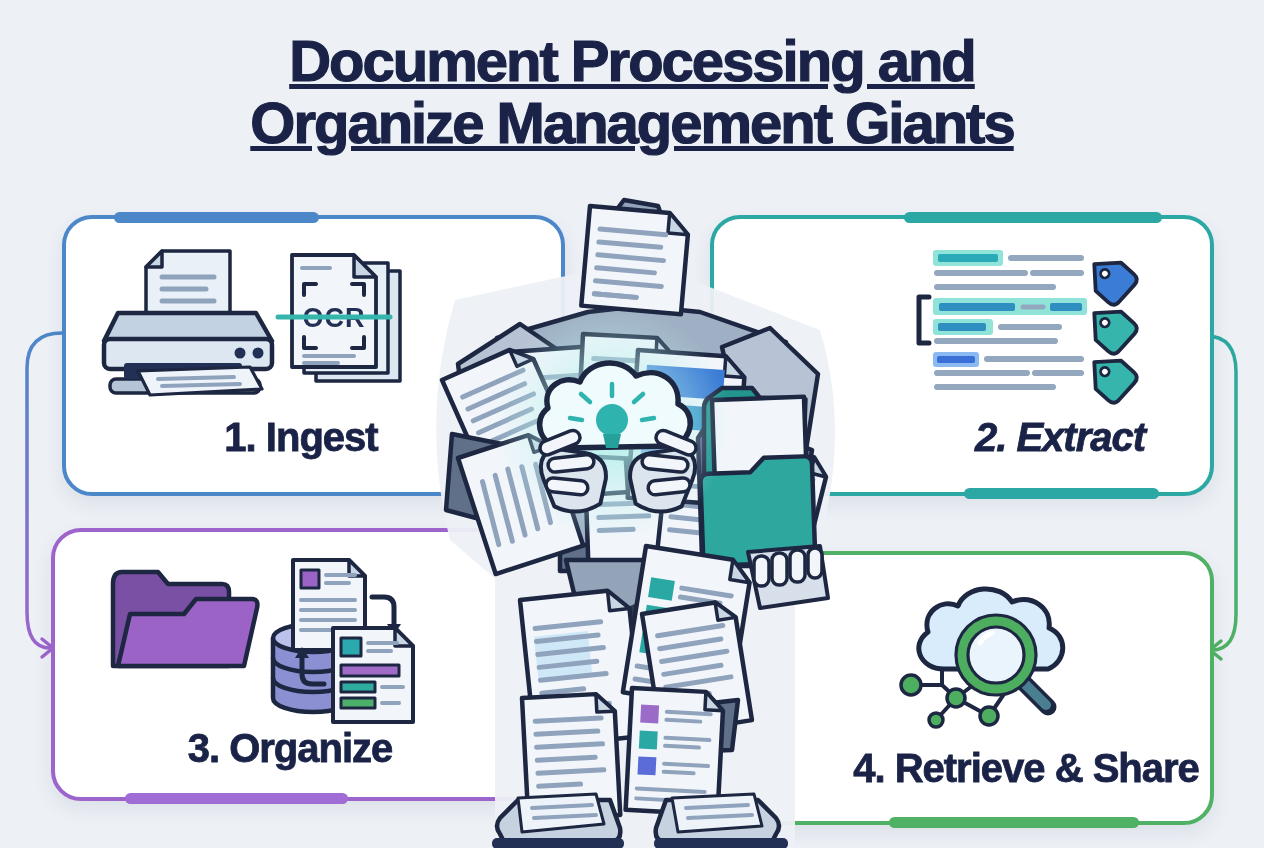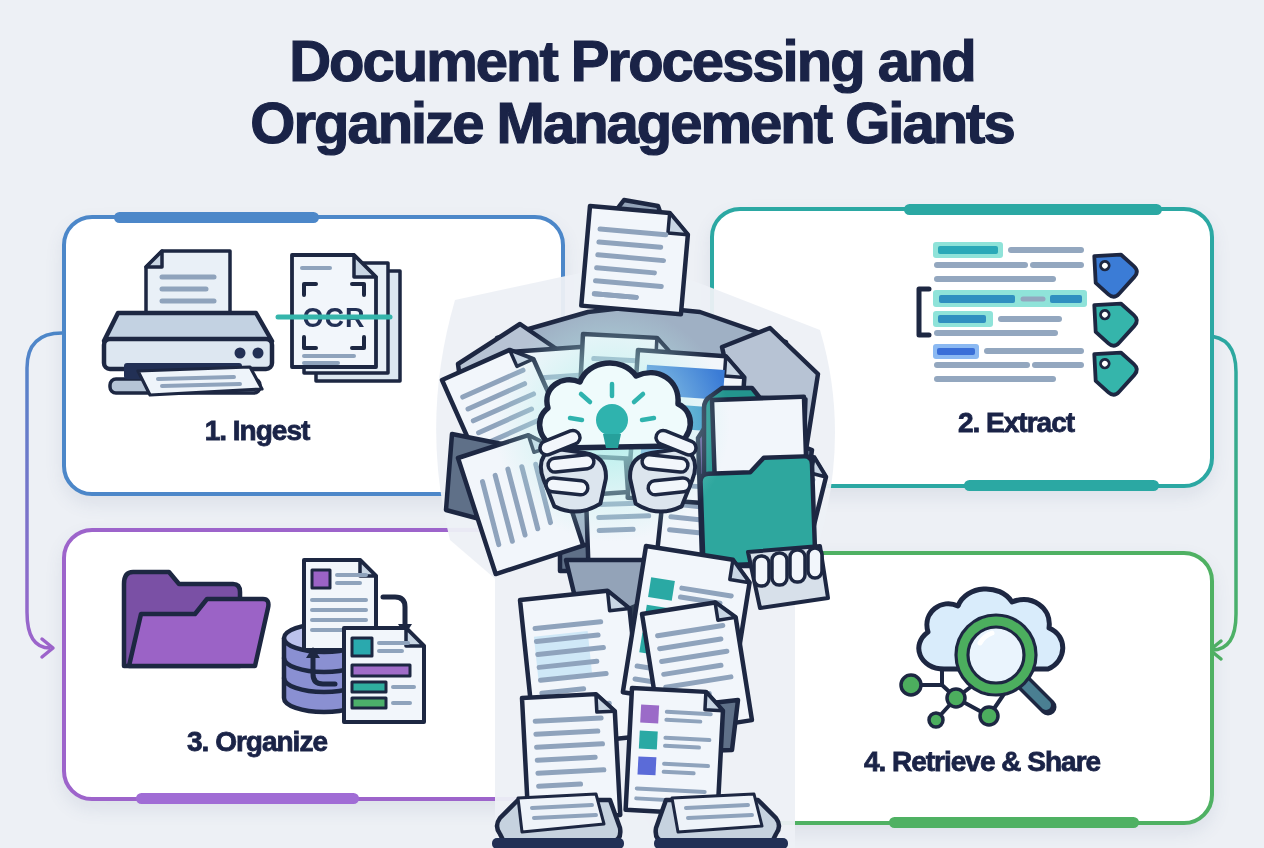--- a/index.html
+++ b/index.html
@@ -5,39 +5,39 @@
   html,body{margin:0;padding:0;background:#dfe3ea;}
   .stage{
     position:relative;width:1264px;height:848px;overflow:hidden;
     background:#edf0f5;
     font-family:"Liberation Sans","DejaVu Sans",sans-serif;
   }
   
   .title{
     position:absolute;top:30px;left:0;width:100%;
     text-align:center;color:#1a2347;font-weight:bold;
-    font-size:58px;line-height:62px;letter-spacing:-2px;
+    font-size:58px;line-height:62px;letter-spacing:-2px;text-decoration:underline;
     -webkit-text-stroke:1.2px #1a2347;
   }
   .title span{display:block;}
   
   .panel{
     position:absolute;background:#ffffff;border-radius:30px;
     box-shadow:0 8px 18px rgba(70,90,130,.10);
   }
   .panel .accent{position:absolute;height:11px;border-radius:7px;}
   .accent.top{top:-7px;}
   .accent.bottom{bottom:-7px;}
   .p1{left:62px;top:215px;width:495px;height:273px;border:4px solid #4c87c9;}
-  .p2{left:710px;top:207px;width:496px;height:273px;border:4px solid #2ba8a3;}
-  .p3{left:62px;top:528px;width:550px;height:265px;border:4px solid #9d64cb;}
+  .p2{left:710px;top:215px;width:496px;height:273px;border:4px solid #2ba8a3;font-style:italic;}
+  .p3{left:51px;top:528px;width:550px;height:265px;border:4px solid #9d64cb;}
   .p4{left:650px;top:527px;width:556px;height:266px;border:4px solid #4fb163;margin-top:24px;}
   .panel-label{
     position:absolute;text-align:center;color:#1a2347;font-weight:bold;
-    font-size:28px;letter-spacing:-1px;-webkit-text-stroke:.8px #1a2347;
+    font-size:40px;letter-spacing:-1px;padding-left:44px;-webkit-text-stroke:.8px #1a2347;
   }
   .icons{position:absolute;}
   
   svg{display:block;overflow:visible;}
   .overlay{position:absolute;left:0;top:0;pointer-events:none;}
   .nvy{stroke:#1d2742;stroke-linejoin:round;stroke-linecap:round;fill:none;}
   .pg{fill:#f2f6fb;stroke:#1d2742;stroke-width:4.5;stroke-linejoin:round;}
   .pgm{fill:#e7eff6;stroke:#1d2742;stroke-width:3.5;stroke-linejoin:round;}
   .pgd{fill:#dce7f1;stroke:#1d2742;stroke-width:3.5;stroke-linejoin:round;}
   .fd{fill:#c9d6e4;stroke:#1d2742;stroke-width:3.5;stroke-linejoin:round;}

